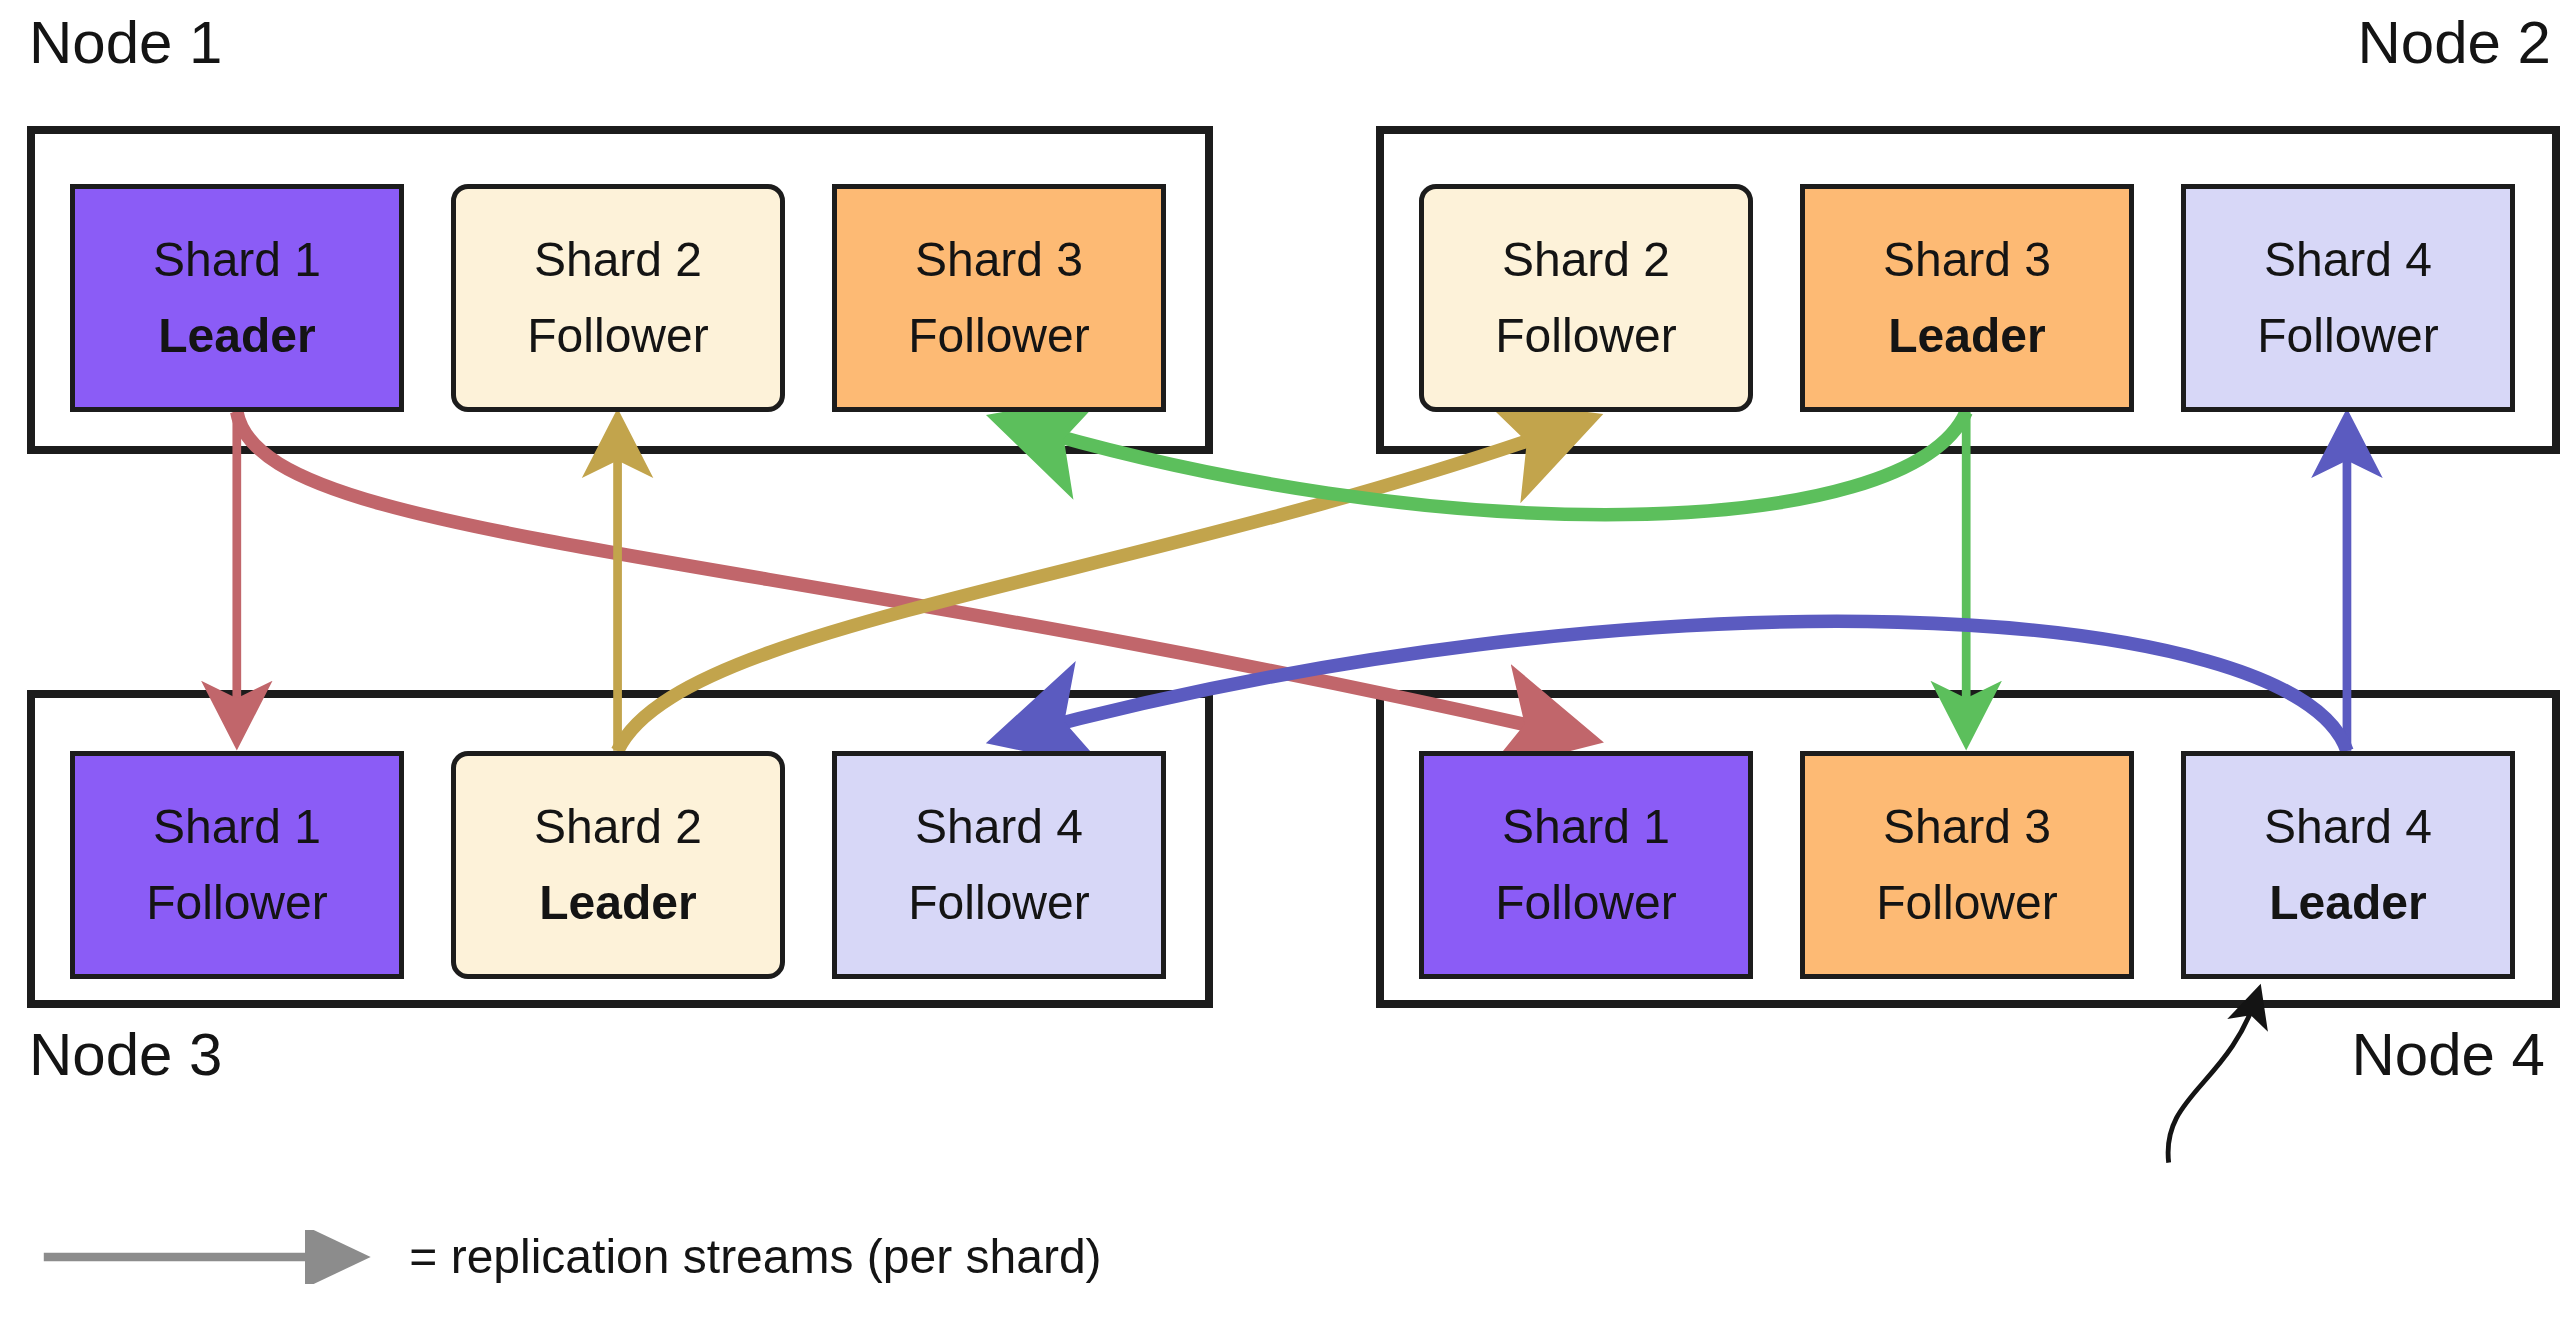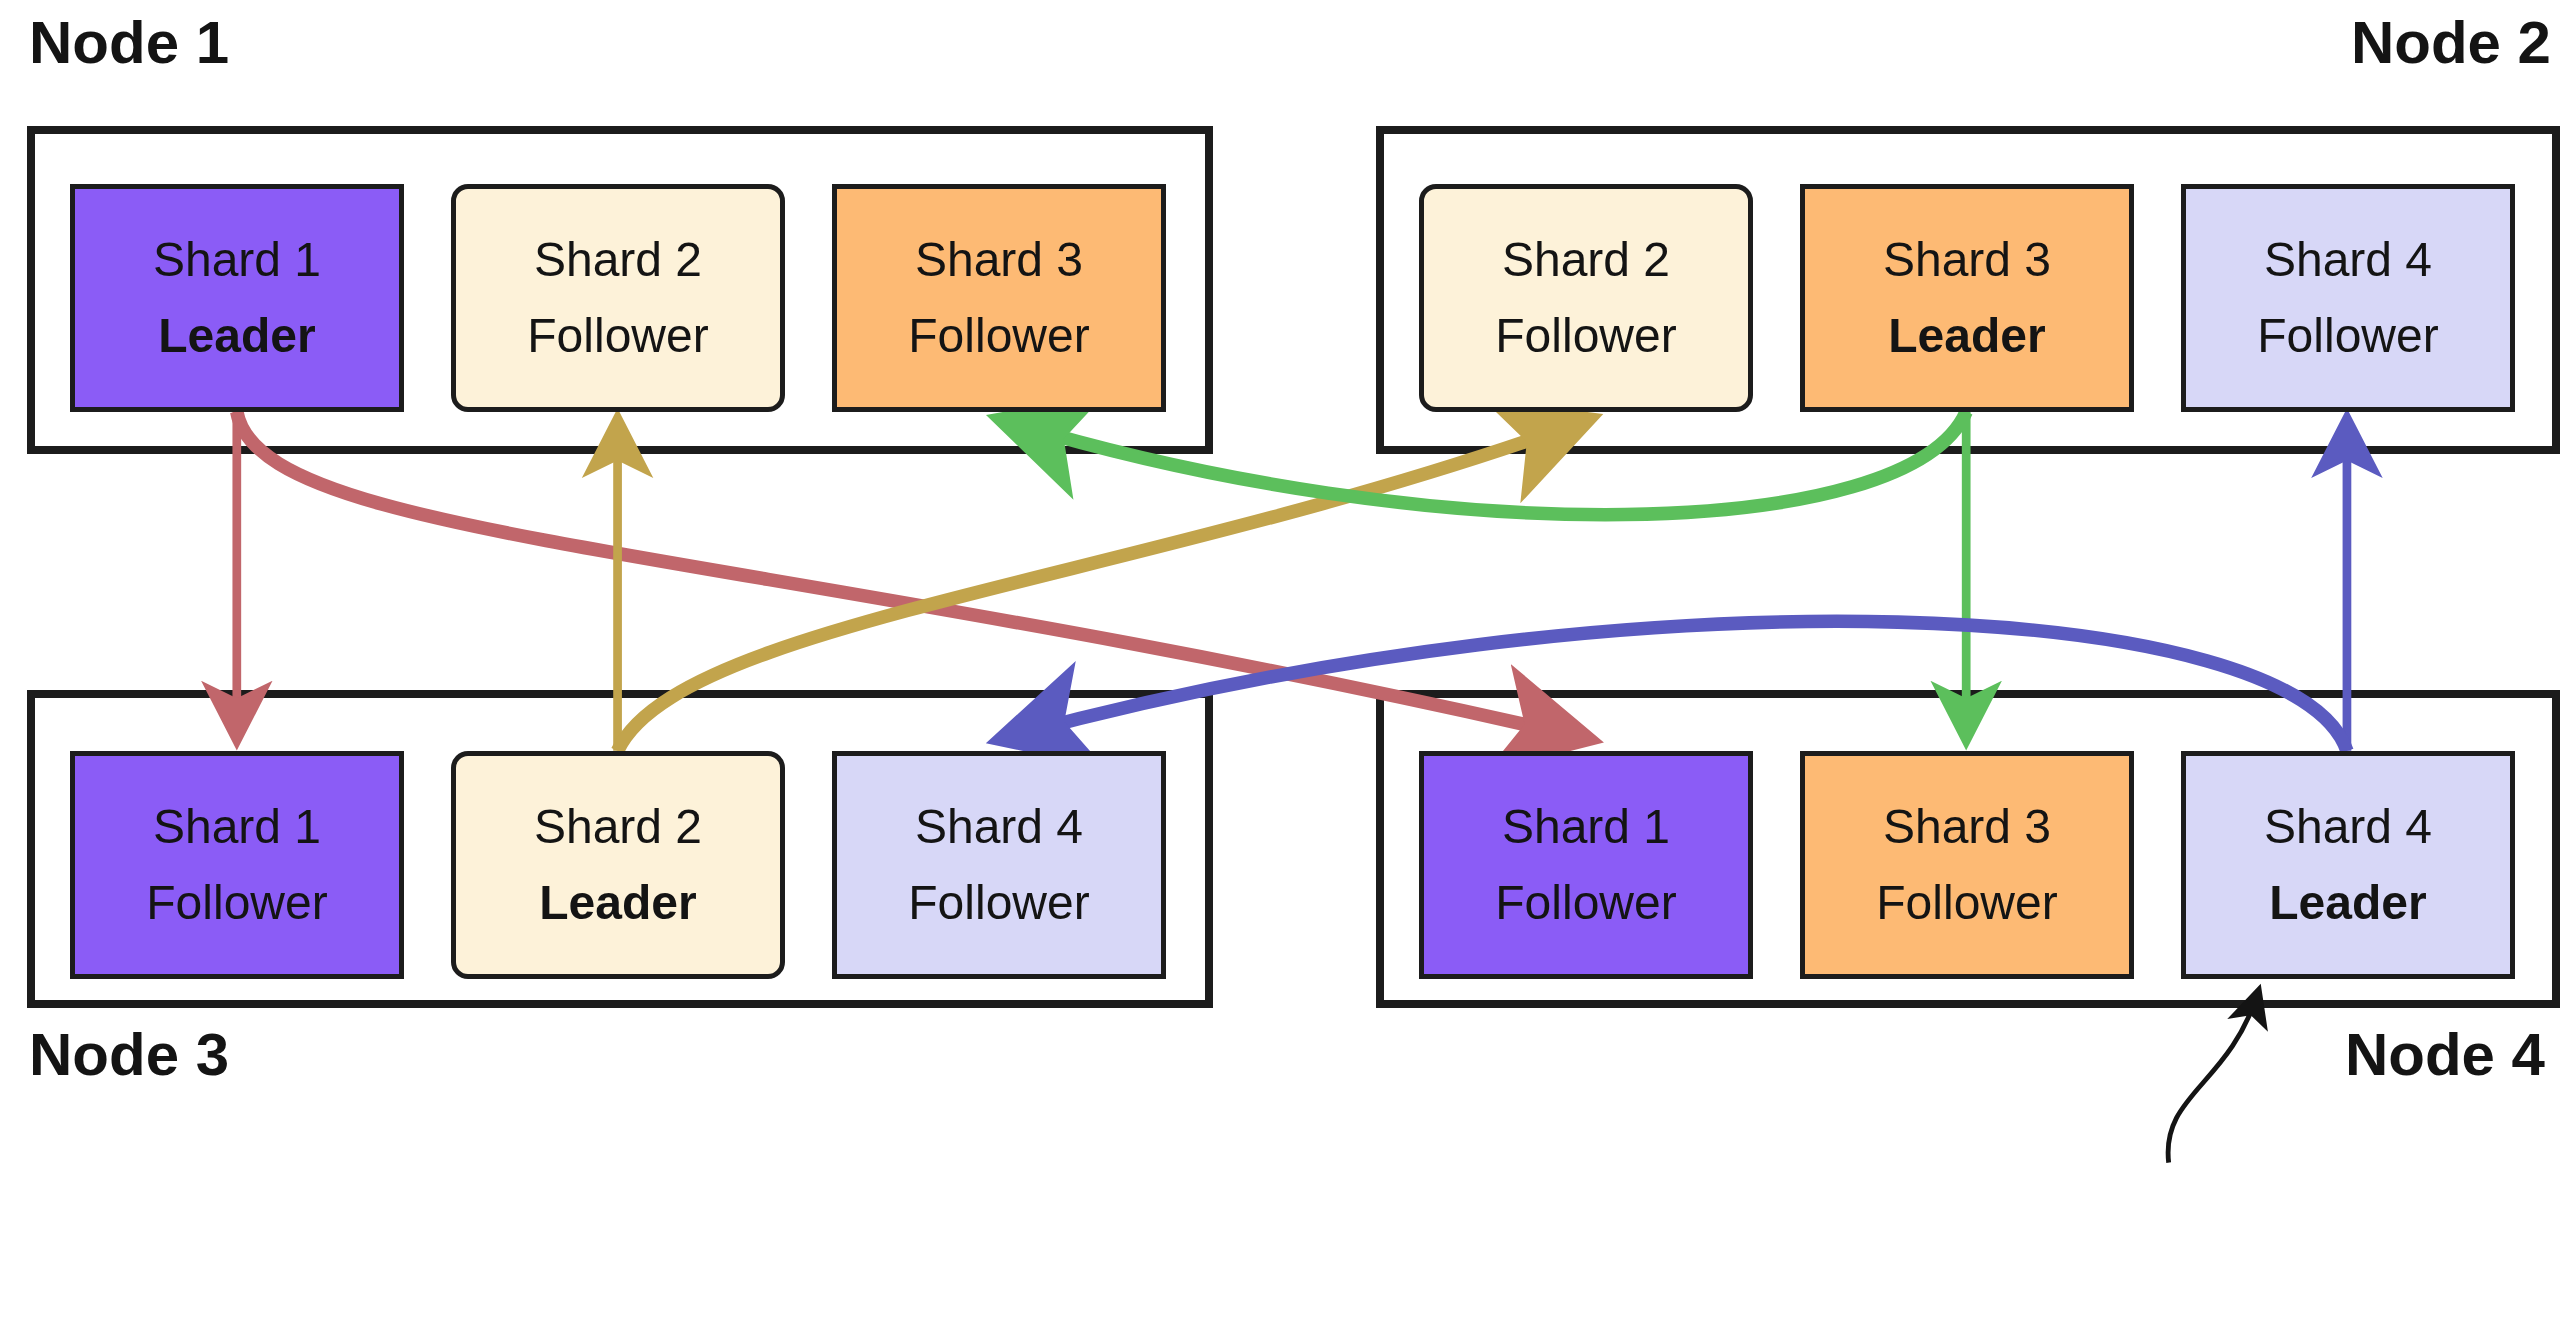--- a/index.html
+++ b/index.html
@@ -27,21 +27,21 @@
     z-index: 3;
   }
   #node1-box { left: 27px;   top: 126px; width: 1186px; height: 328px; }
   #node2-box { left: 1376px; top: 126px; width: 1184px; height: 328px; }
   #node3-box { left: 27px;   top: 690px; width: 1186px; height: 318px; }
   #node4-box { left: 1376px; top: 690px; width: 1184px; height: 318px; }
 
   .node-label {
     position: absolute;
     font-size: 60px;
-    font-weight: 700;
+    font-weight: 400;
     letter-spacing: 0px;
     color: #141414;
     white-space: nowrap;
     z-index: 6;
   }
   #node1-label { left: 29px;  top: 7.8px; }
   #node2-label { right: 25px; top: 7.8px; }
   #node3-label { left: 29px;  top: 1020px; }
   #node4-label { right: 31px; top: 1020px; }
 
@@ -230,16 +230,27 @@
   </div>
   <div class="shard row-bottom col-e fill-green">
     <div class="sh-title">Shard 3</div>
     <div class="sh-role">Follower</div>
   </div>
   <div class="shard row-bottom col-f fill-blue">
     <div class="sh-title">Shard 4</div>
     <div class="sh-role leader">Leader</div>
   </div>
 
+  <div id="legend">
+    <svg width="349" height="54" viewBox="0 0 360 56" xmlns="http://www.w3.org/2000/svg">
+      <defs>
+        <marker id="ah-gray" markerWidth="8" markerHeight="8" refX="4.6" refY="4" orient="auto" markerUnits="strokeWidth">
+          <path d="M0,0.4 L7.6,4 L0,7.6 Z" fill="#8c8c8c"></path>
+        </marker>
+      </defs>
+      <path d="M 4,28 L 316,28" stroke="#8c8c8c" stroke-width="9" fill="none" marker-end="url(#ah-gray)"></path>
+    </svg>
+    <div class="legend-text">= replication streams (per shard)</div>
+  </div>
 
 
 </div>
 
 
 </body></html>

